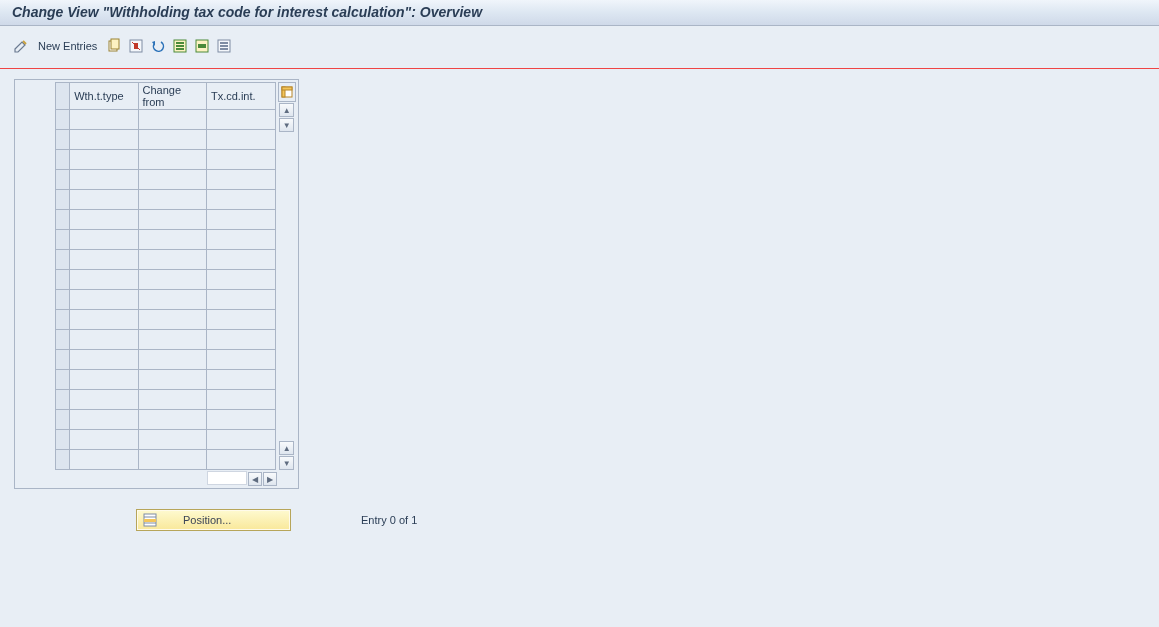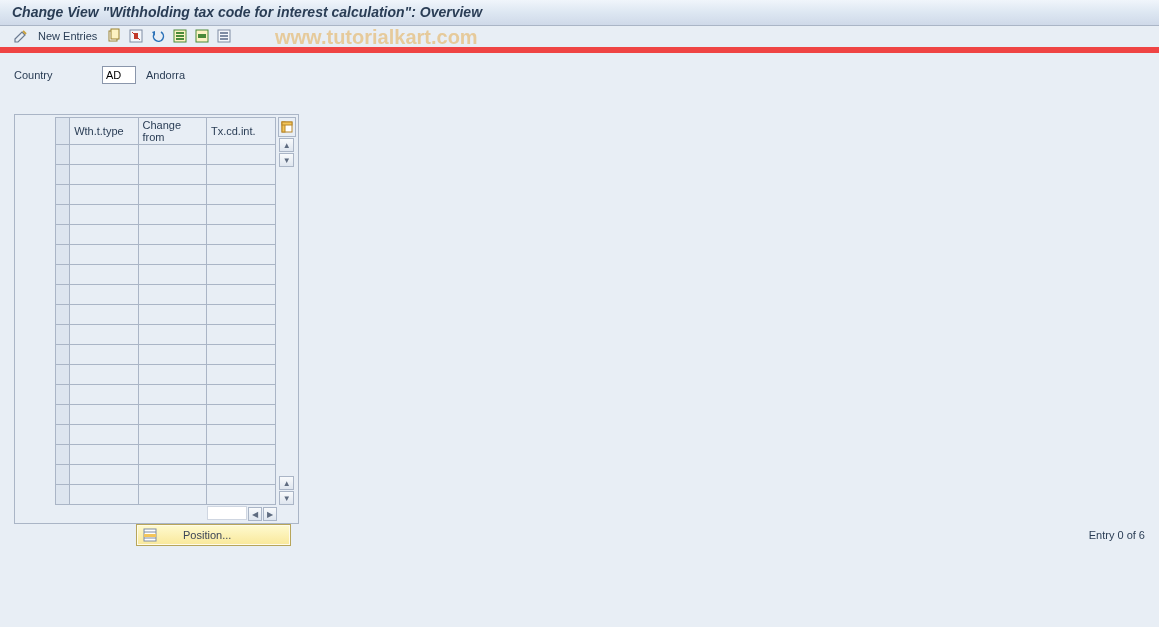--- a/index.html
+++ b/index.html
@@ -25,23 +25,23 @@
       align-items: center;
     }
     .title-bar .title-text {
       font-style: italic;
       font-weight: bold;
       font-size: 14px;
       color: #2a3d55;
     }
     .toolbar {
       background: #e8eef5;
-      border-bottom: 6px solid #ef4444;
+      border-bottom: 1px solid #ef4444;
       padding: 3px 8px 5px 12px;
-      height: 27px;
+      height: 43px;
       display: flex;
       align-items: center;
       gap: 4px;
       position: relative;
     }
     .toolbar-icon {
       width: 18px;
       height: 18px;
       display: inline-flex;
       align-items: center;
@@ -180,23 +180,23 @@
     }
     .hscroll-track {
       height: 14px;
       width: 40px;
       background: #fff;
       border: 1px solid #cfd6e1;
     }
     .bottom-row {
       display: flex;
       align-items: center;
+      margin-top: 20px;
       margin-left: 122px;
       gap: 70px;
-      justify-content: space-between;
     }
     .position-btn {
       background: linear-gradient(to bottom, #fefad0, #f9e89a);
       border: 1px solid #b7a55a;
       width: 155px;
       height: 22px;
       display: flex;
       align-items: center;
       padding: 0 6px;
       gap: 26px;
@@ -260,30 +260,24 @@
     </svg>
   </span>
   <span class="toolbar-icon">
     <svg class="svg-icon" width="16" height="16" viewBox="0 0 16 16">
       <rect x="2" y="2" width="12" height="12" fill="#f4f7fb" stroke="#7e8ca3" stroke-width="1"></rect>
       <rect x="4" y="4" width="8" height="2" fill="#7e8ca3"></rect>
       <rect x="4" y="7" width="8" height="2" fill="#7e8ca3"></rect>
       <rect x="4" y="10" width="8" height="2" fill="#7e8ca3"></rect>
     </svg>
   </span>
-  <span class="watermark">www.tutorialkart.com</span>
 </div>
 
 <div class="content-area">
 
-  <div class="country-row">
-    <span class="country-label">Country</span>
-    <input class="country-input" readonly="" value="AD" style="">
-    <span class="country-name">Andorra</span>
-  </div>
 
   <div class="grid-panel">
     <div class="grid-wrap">
       <table class="grid-table">
         <thead>
           <tr>
             <th class="row-selector-head"></th>
             <th class="col-wtt">Wth.t.type</th>
             <th class="col-valid">Change from</th>
             <th class="col-txcd">Tx.cd.int.</th>
@@ -425,16 +419,16 @@
   <div class="bottom-row">
     <div class="position-btn">
       <svg width="14" height="14" viewBox="0 0 14 14">
         <rect x="1" y="1" width="12" height="12" fill="#fff" stroke="#7e8ca3"></rect>
         <rect x="1" y="6" width="12" height="3" fill="#f3c55a"></rect>
         <line x1="1" y1="4" x2="13" y2="4" stroke="#7e8ca3"></line>
         <line x1="1" y1="10" x2="13" y2="10" stroke="#7e8ca3"></line>
       </svg>
       <span>Position...</span>
     </div>
-    <span class="entry-text">Entry 0 of 6</span>
+    <span class="entry-text">Entry 0 of 1</span>
   </div>
 
 </div>
 
 </body></html>

